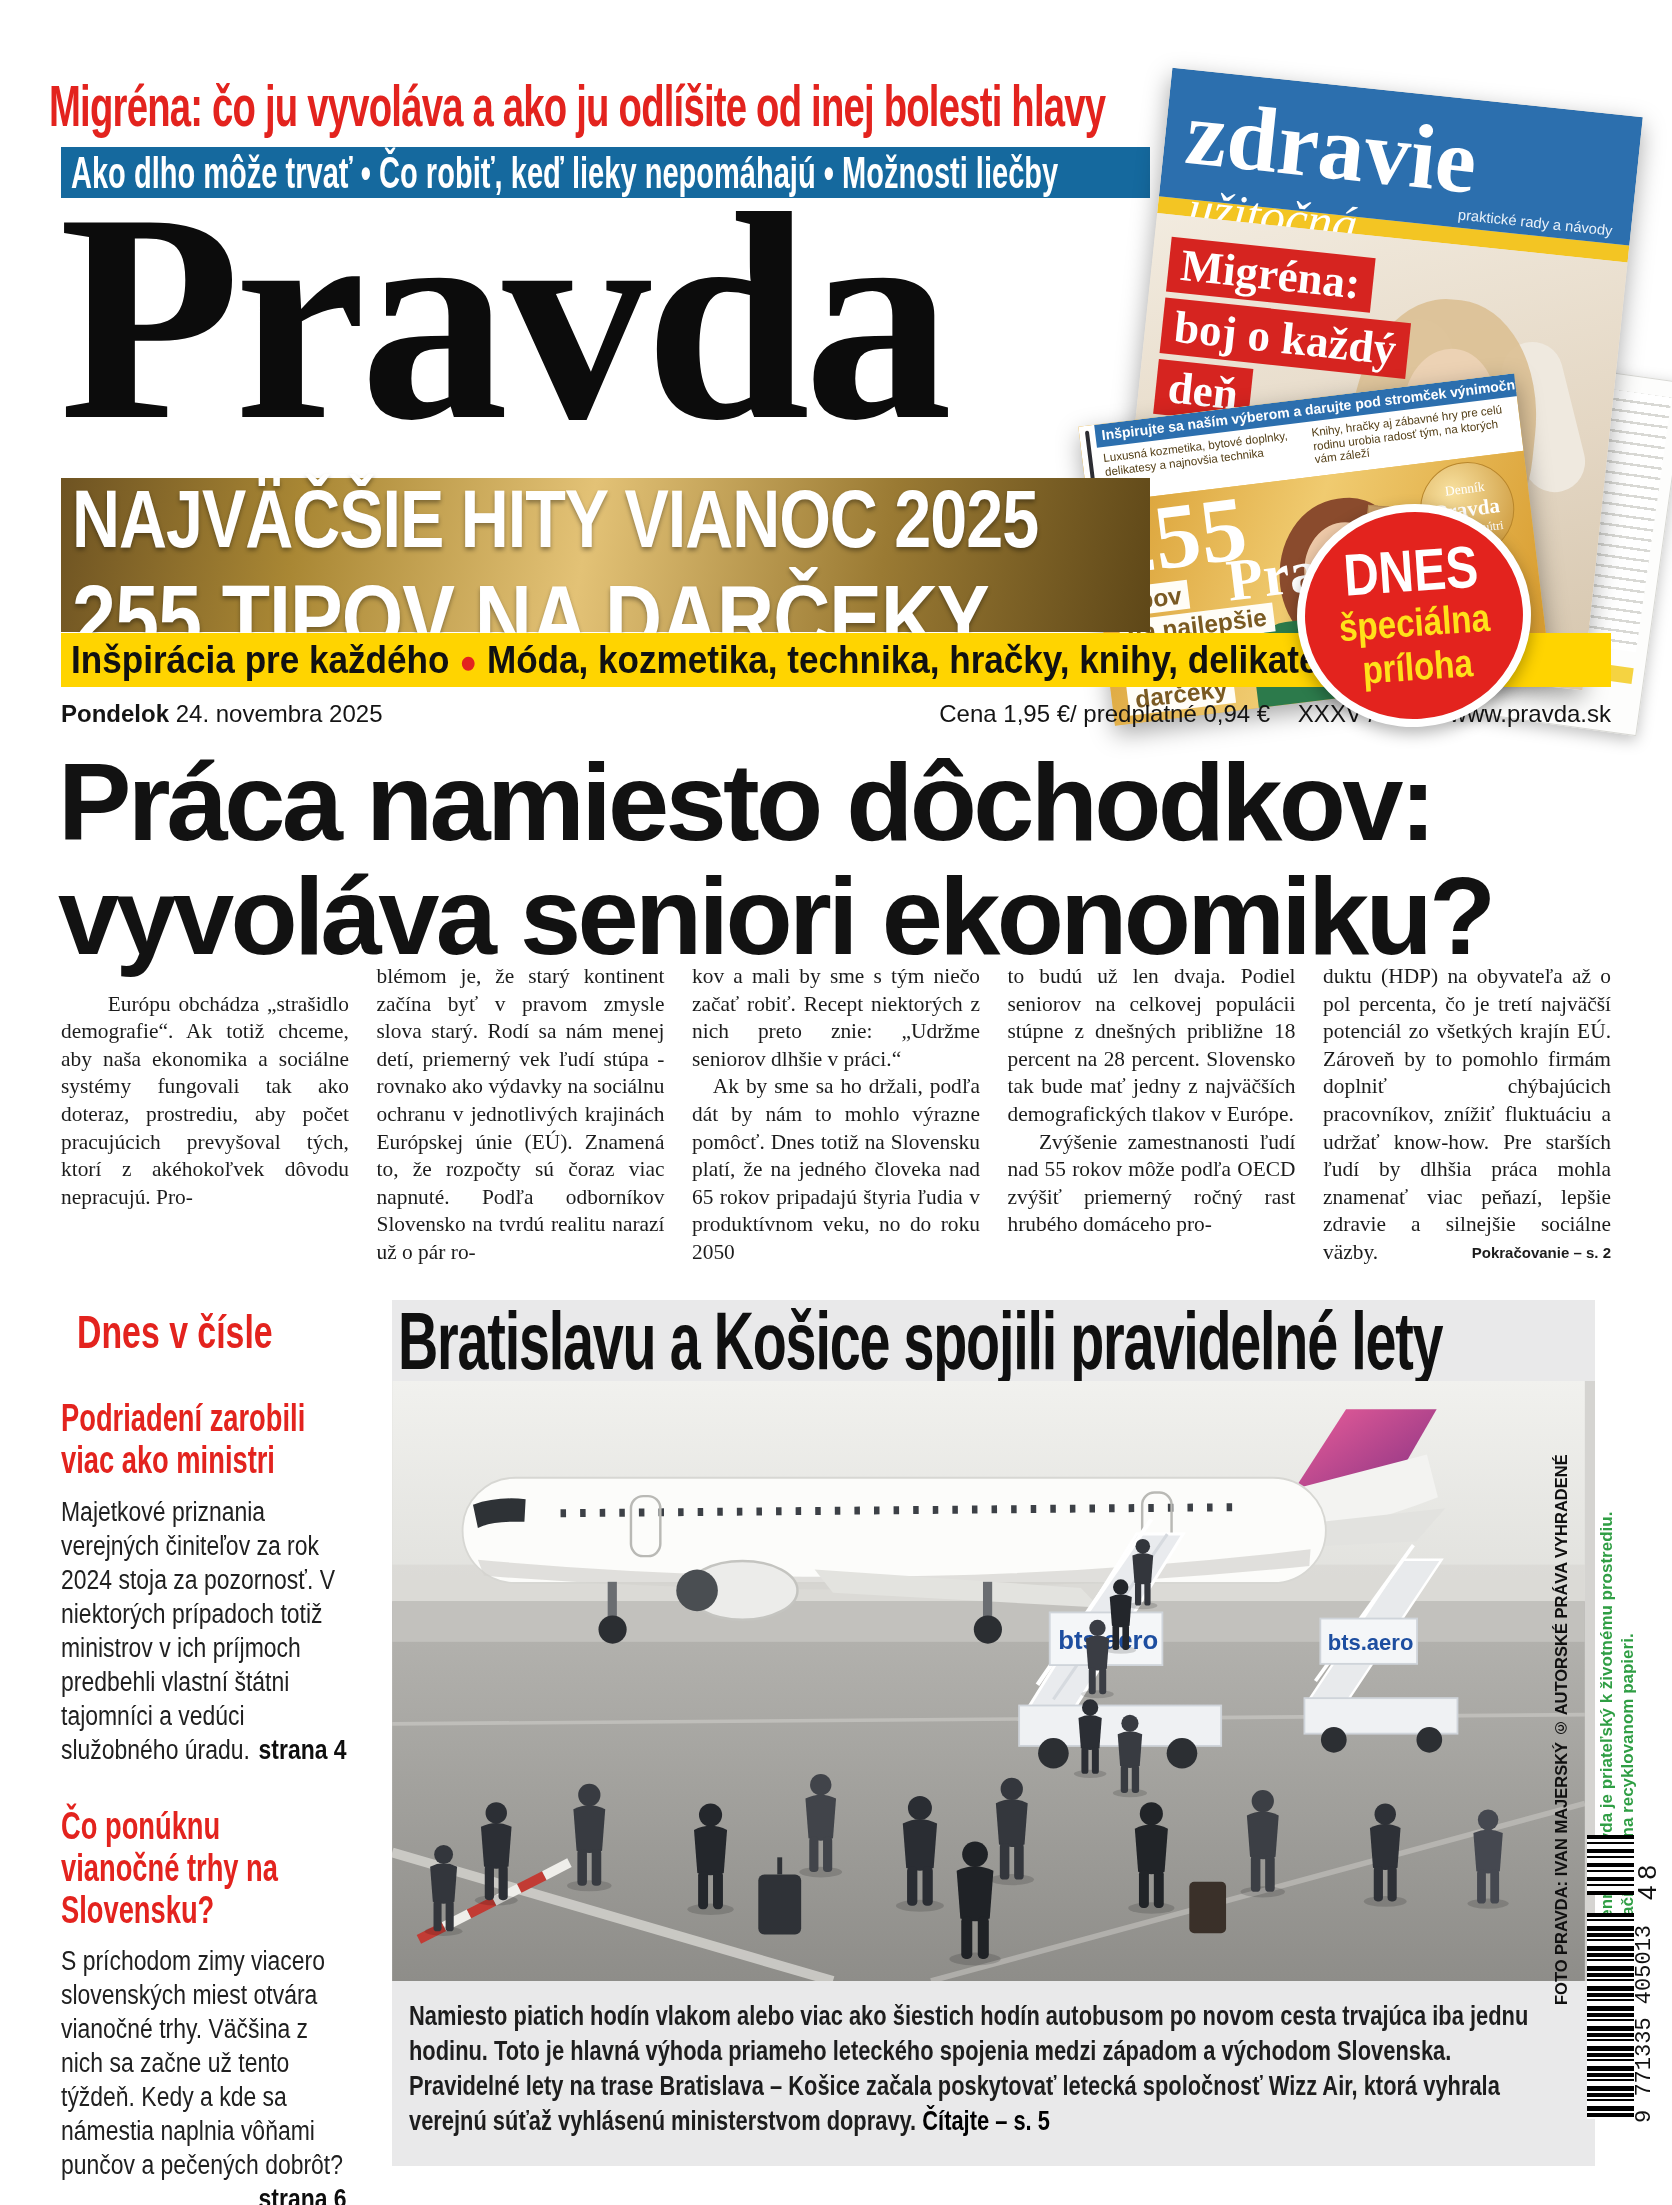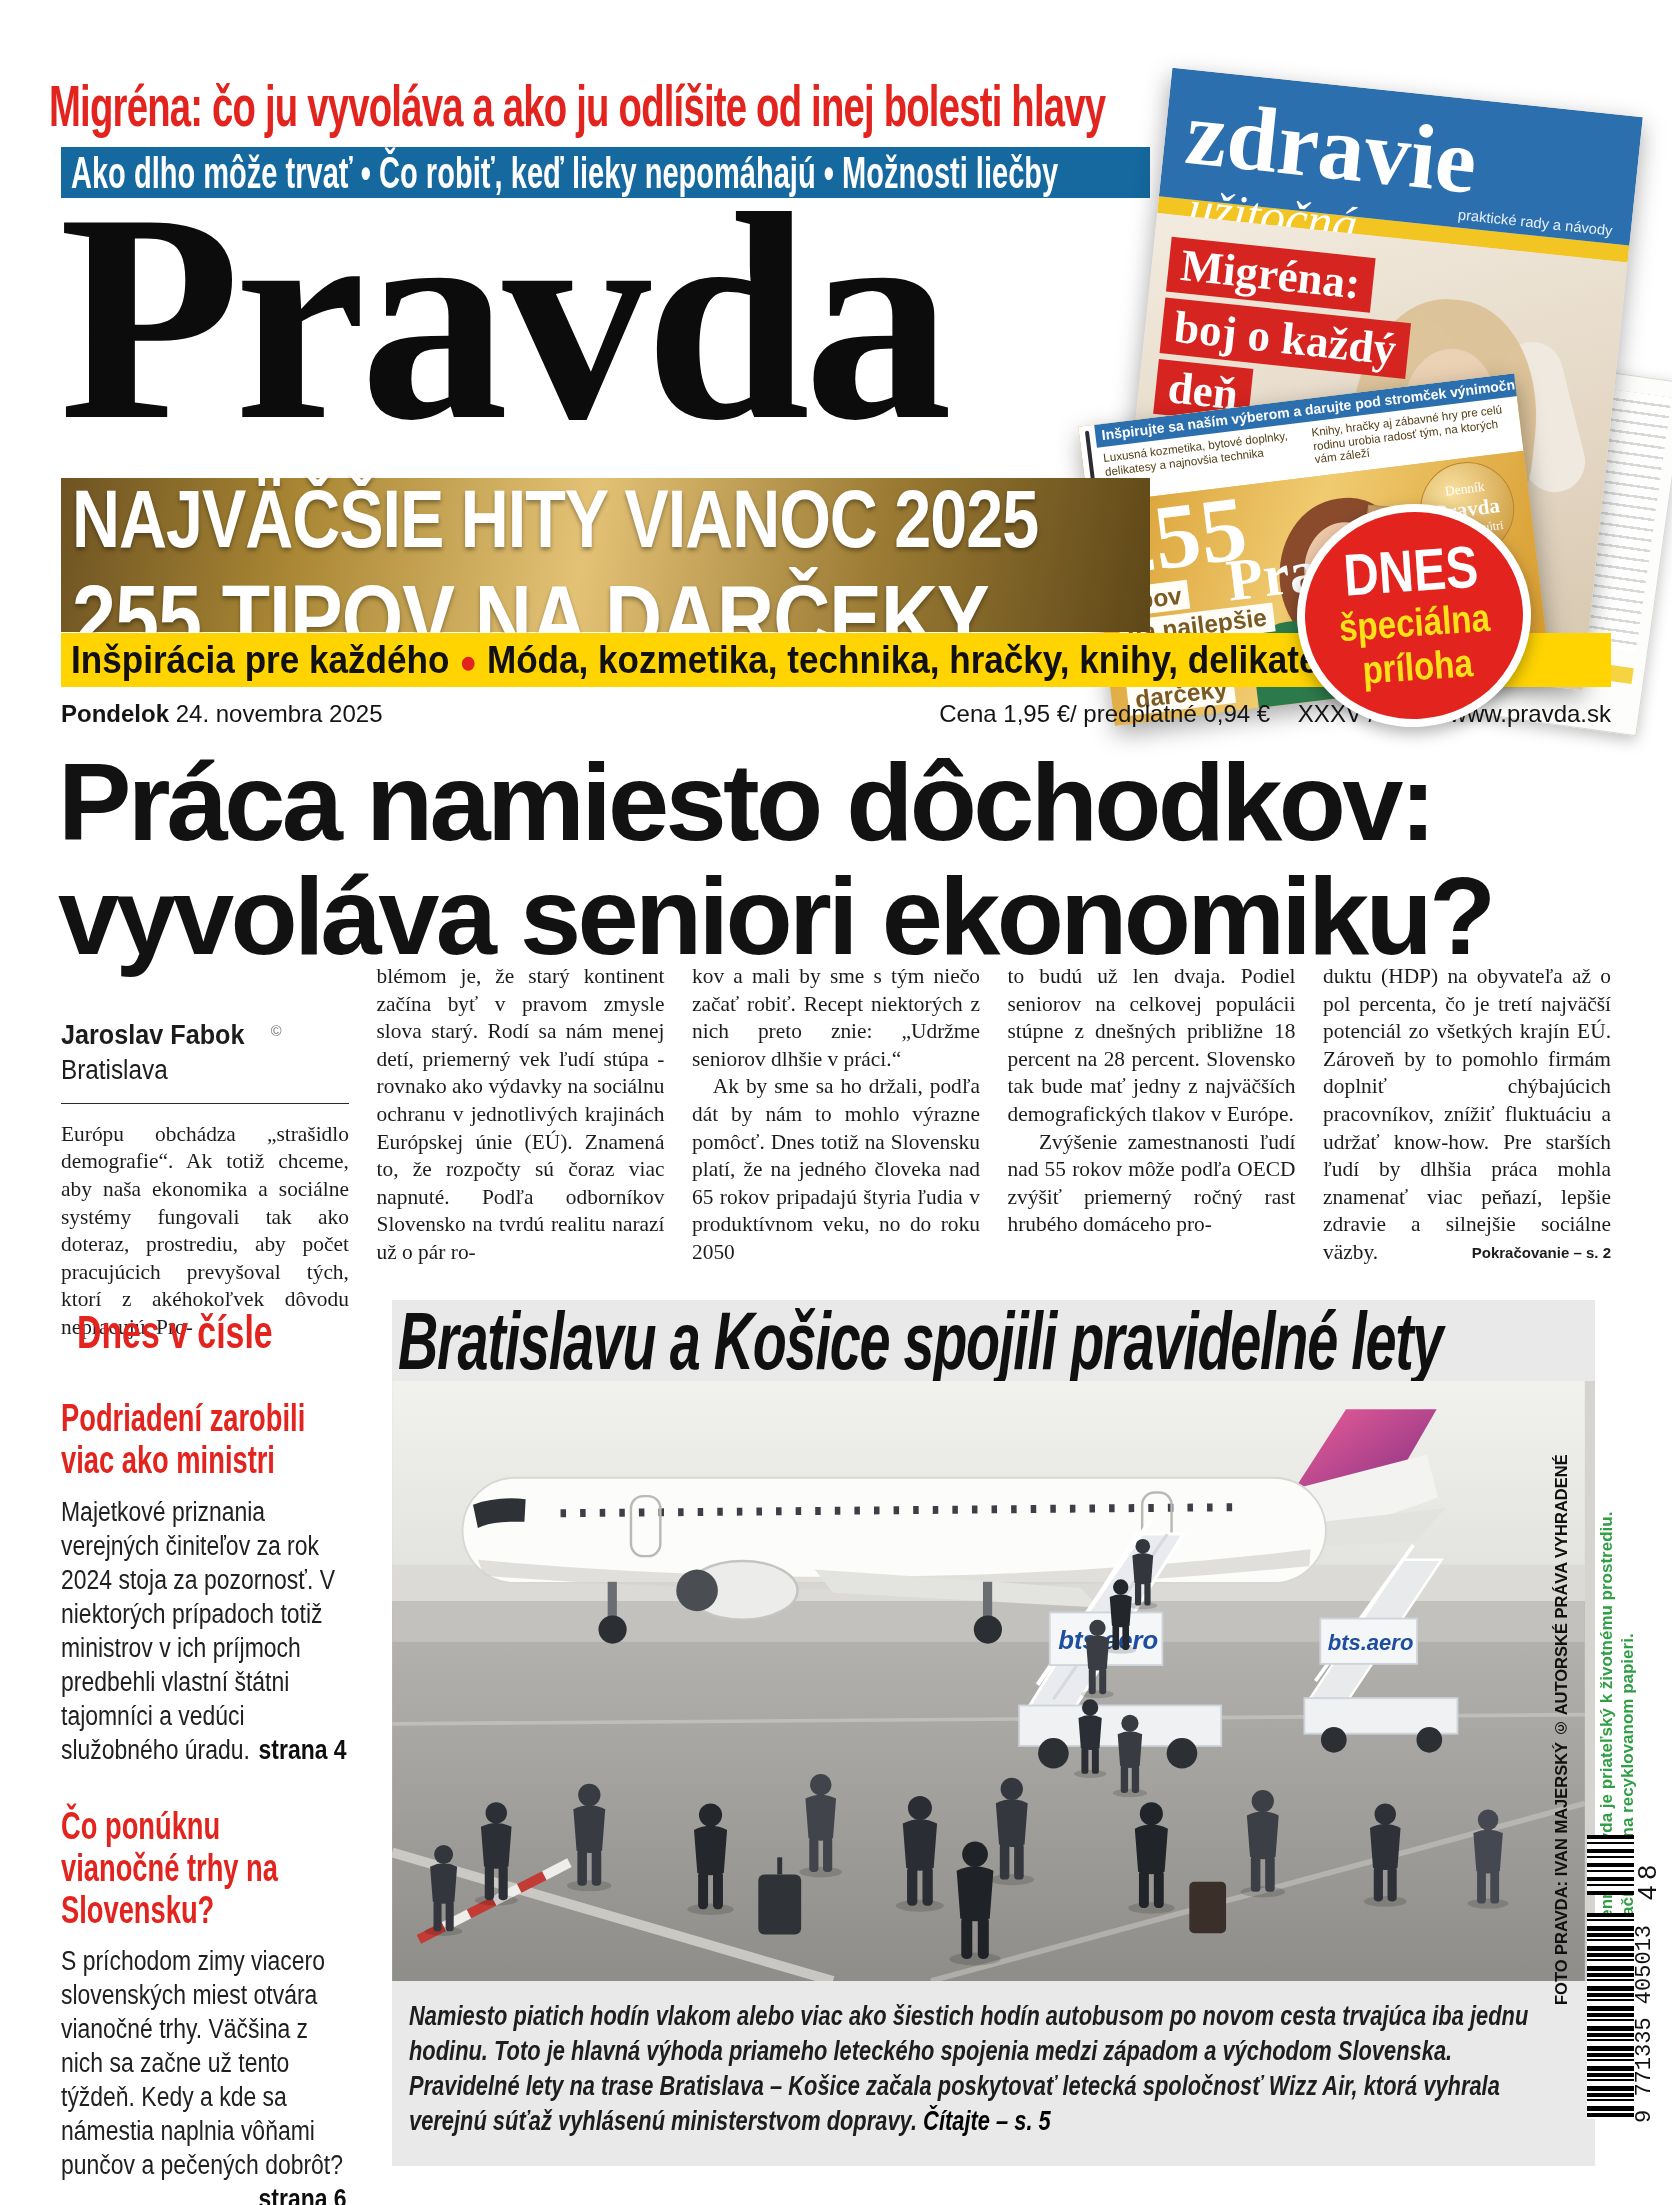--- a/index.html
+++ b/index.html
@@ -109,21 +109,21 @@
   .sidebar{position:absolute;left:61px;top:1304px;width:285px;}
   .sb-titlerow{display:flex;align-items:center;gap:16px;}
   .sb-dash{width:72px;height:10.4px;background:#e3231e;border-radius:2.5px;}
   .sb-title{color:#e3231e;font-size:47px;font-weight:700;display:inline-block;transform:scale(.72,1);transform-origin:0 50%;white-space:nowrap;}
   .sb-item{margin-top:38px;}
   .sb-h{width:404px;transform:scale(.7,1);transform-origin:0 0;color:#e3231e;font-size:39px;line-height:42px;font-weight:700;}
   .sb-b{width:336px;transform:scale(.85,1);transform-origin:0 0;font-size:27px;line-height:34px;color:#202020;margin-top:13.5px;}
   .sb-b .pg{float:right;font-weight:700;color:#0e0e0e;}
 
   
-  .photo-panel{position:absolute;left:392px;top:1300px;width:1203px;font-style:italic;}
+  .photo-panel{position:absolute;left:392px;top:1300px;width:1203px;}
   .ph-head{height:81px;background:#e9e9ea;display:flex;align-items:center;padding-left:6.1px;}
   .ph-head .cx{font-size:82px;font-weight:700;letter-spacing:-1.8px;color:#101010;transform:scale(.68,1);}
   .ph-photo{position:relative;height:600px;background:#d5d4d1;overflow:hidden;}
   .ph-caption{background:#e9e9ea;padding:18.4px 17px 27px;}
   .ph-cap-in{width:1421px;transform:scale(.81,1);transform-origin:0 0;font-size:27px;line-height:35px;font-weight:700;color:#1d1d1d;}
   .ph-cap-in .cta{color:#000;}
 
   
   .vtext{writing-mode:vertical-rl;transform:rotate(180deg);white-space:nowrap;}
   .credit{position:absolute;left:1552px;top:1637px;height:368px;font-size:16.5px;font-weight:700;color:#101010;}
@@ -238,25 +238,21 @@
     </div>
   </div>
 
   <div class="main-head">
     <div>Práca namiesto dôchodkov:</div>
     <div>vyvoláva seniori ekonomiku?</div>
   </div>
 
   <div class="article">
     <div class="col">
-      <div class="byline">
-        <span class="byl-author">Jaroslav Fabok</span>
-        <span class="byl-c">©</span>
-        <span class="byl-city">Bratislava</span>
-      </div><span>Európu obchádza „strašidlo demografie“. Ak totiž chceme, aby naša ekonomika a sociálne systémy fungovali tak ako doteraz, prostrediu, aby počet pracujúcich prevyšoval tých, ktorí z akéhokoľvek dôvodu nepracujú. Pro-</span>
+      <span>Európu obchádza „strašidlo demografie“. Ak totiž chceme, aby naša ekonomika a sociálne systémy fungovali tak ako doteraz, prostrediu, aby počet pracujúcich prevyšoval tých, ktorí z akéhokoľvek dôvodu nepracujú. Pro-</span>
     </div>
     <div class="col">blémom je, že starý kontinent začína byť v pravom zmysle slova starý. Rodí sa nám menej detí, priemerný vek ľudí stúpa - rovnako ako výdavky na sociálnu ochranu v jednotlivých krajinách Európskej únie (EÚ). Znamená to, že rozpočty sú čoraz viac napnuté. Podľa odborníkov Slovensko na tvrdú realitu narazí už o pár ro-</div>
     <div class="col">kov a mali by sme s tým niečo začať robiť. Recept niektorých z nich preto znie: „Udržme seniorov dlhšie v práci.“
    Ak by sme sa ho držali, podľa dát by nám to mohlo výrazne pomôcť. Dnes totiž na Slovensku platí, že na jedného človeka nad 65 rokov pripadajú štyria ľudia v produktívnom veku, no do roku 2050</div>
     <div class="col">to budú už len dvaja. Podiel seniorov na celkovej populácii stúpne z dnešných približne 18 percent na 28 percent. Slovensko tak bude mať jedny z najväčších demografických tlakov v Európe.
    Zvýšenie zamestnanosti ľudí nad 55 rokov môže podľa OECD zvýšiť priemerný ročný rast hrubého domáceho pro-</div>
     <div class="col"><span>duktu (HDP) na obyvateľa až o pol percenta, čo je tretí najväčší potenciál zo všetkých krajín EÚ. Zároveň by to pomohlo firmám doplniť chýbajúcich pracovníkov, znížiť fluktuáciu a udržať know-how. Pre starších ľudí by dlhšia práca mohla znamenať viac peňazí, lepšie zdravie a silnejšie sociálne väzby.</span><span class="cont">Pokračovanie – s. 2</span></div>
   </div>
 
   <div class="sidebar">

